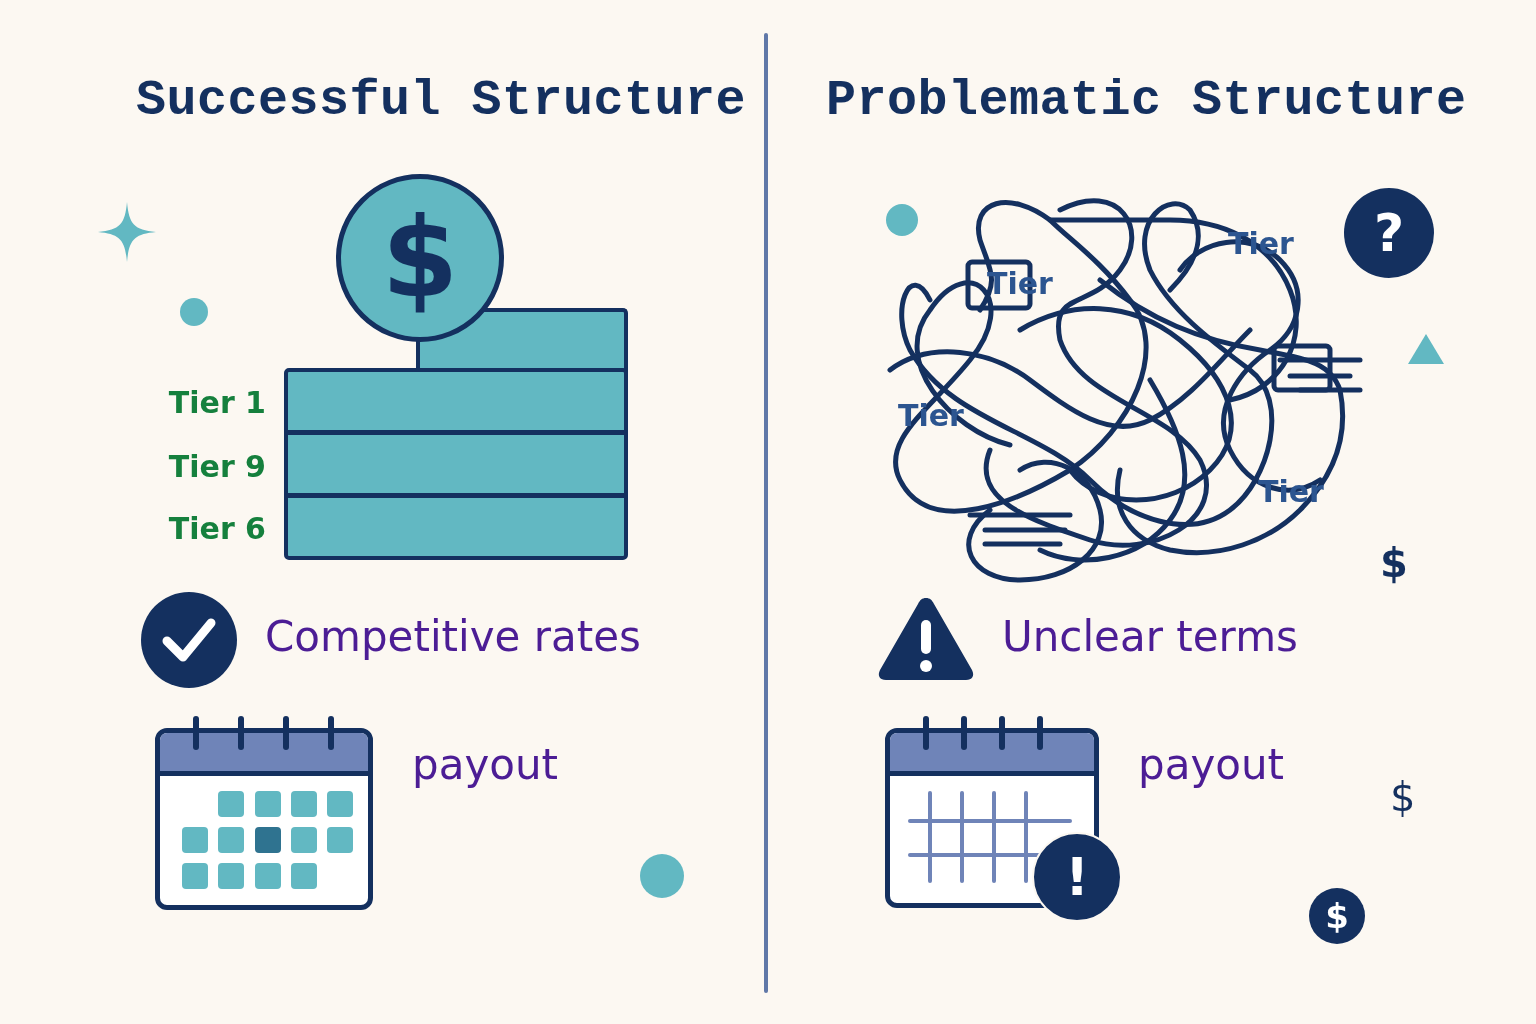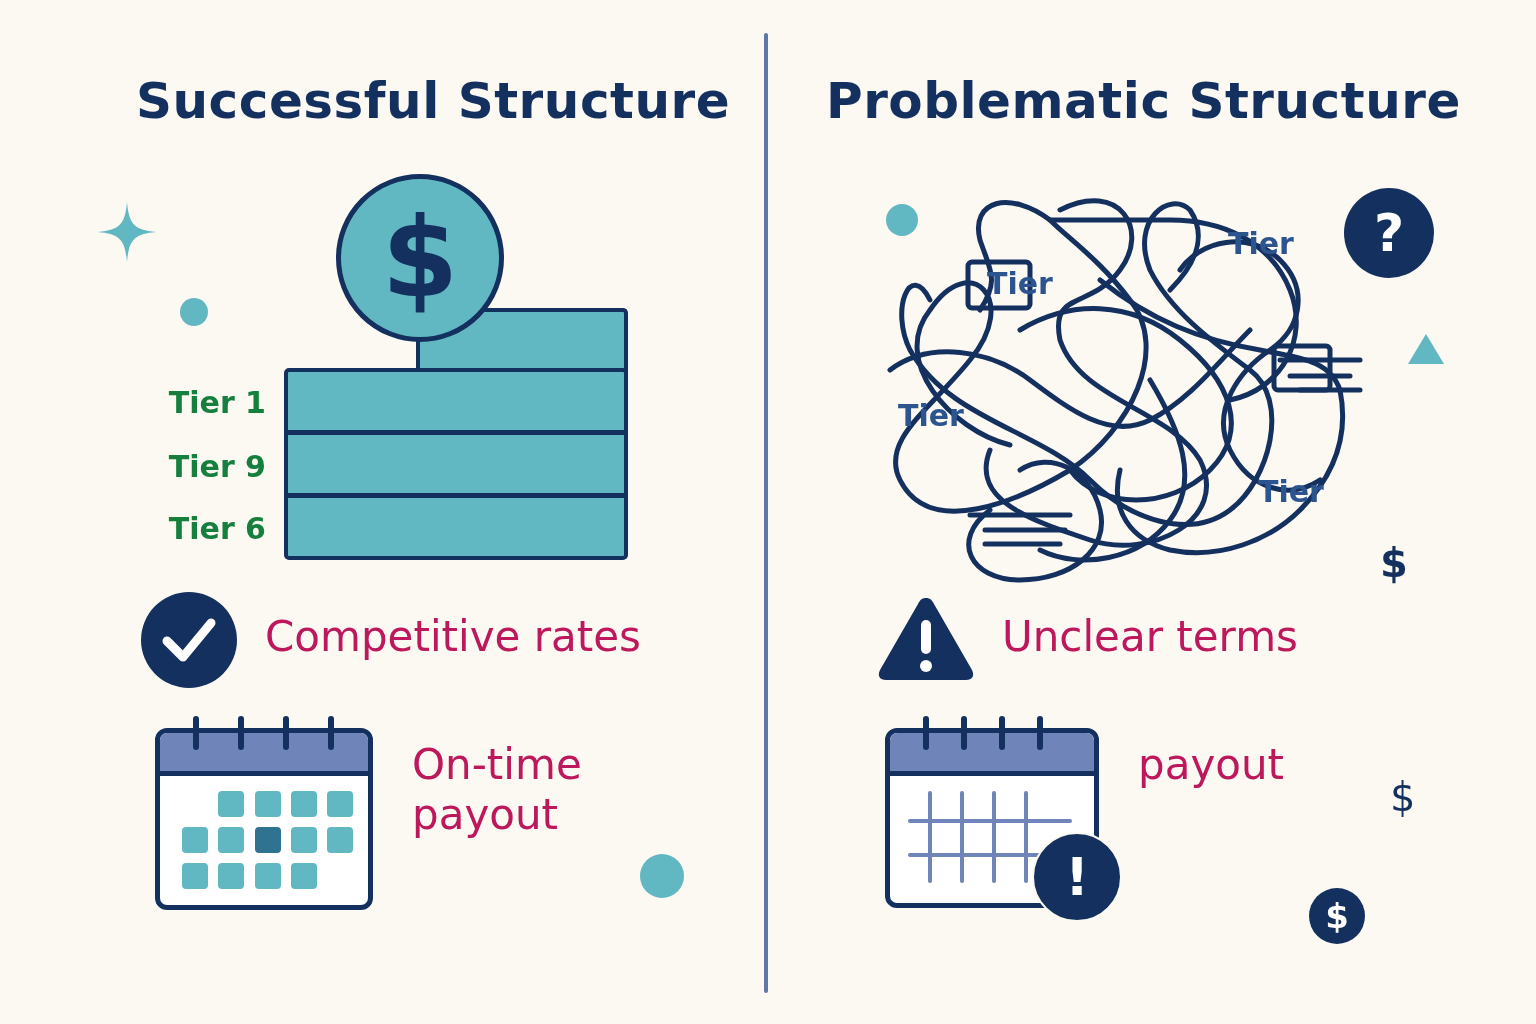--- a/index.html
+++ b/index.html
@@ -6,28 +6,28 @@
   body {
     width: 1536px; height: 1024px; overflow: hidden;
     background: #fcf8f2;
     font-family: "DejaVu Sans", sans-serif;
     color: #14305f;
     position: relative;
   }
   .abs { position: absolute; }
   .title {
     font-size: 50px; font-weight: bold; letter-spacing: 0.5px;
-    color: #14305f; white-space: nowrap;
+    color: #14305f; white-space: nowrap; font-family: Liberation Mono, monospace;
   }
   .divider {
     left: 764px; top: 33px; width: 4px; height: 960px;
     background: #6078a8; border-radius: 2px;
   }
   .label-lg {
-    font-size: 42px; color: #be185d; white-space: nowrap; line-height: 1.2;
+    font-size: 42px; color: #4c1d95; white-space: nowrap; line-height: 1.2;
   }
   .tier-label {
     font-size: 30px; font-weight: bold; color: #15803d; text-align: right; width: 120px;
   }
   .tier-stack {
     left: 284px; top: 368px; width: 344px; height: 192px;
     border: 4px solid #14305f; border-radius: 5px; background: #62b8c2;
     box-sizing: border-box; display: flex; flex-direction: column;
   }
   .tier-row { flex: 1; border-bottom: 5px solid #14305f; }
@@ -106,21 +106,20 @@
   <div class="cell" style="left:22px; top:130px;"></div>
   <div class="cell" style="left:58px; top:130px;"></div>
   <div class="cell" style="left:95px; top:130px;"></div>
   <div class="cell" style="left:131px; top:130px;"></div>
 </div>
 <div class="abs ring" style="left:193px; top:716px;"></div>
 <div class="abs ring" style="left:238px; top:716px;"></div>
 <div class="abs ring" style="left:283px; top:716px;"></div>
 <div class="abs ring" style="left:328px; top:716px;"></div>
 <div class="abs label-lg" style="left:412px; top:740px;">
-  <div>On-time</div>
   <div>payout</div>
 </div>
 <div class="abs dot" style="left:640px; top:854px; width:44px; height:44px;"></div>
 
 <div class="abs divider"></div>
 
 <div class="abs title" style="left:826px; top:72px;">Problematic Structure</div>
 
 <div class="abs dot" style="left:886px; top:204px; width:32px; height:32px;"></div>
 <div class="abs circle-icon" style="left:1344px; top:188px; width:90px; height:90px; font-size:52px;">

